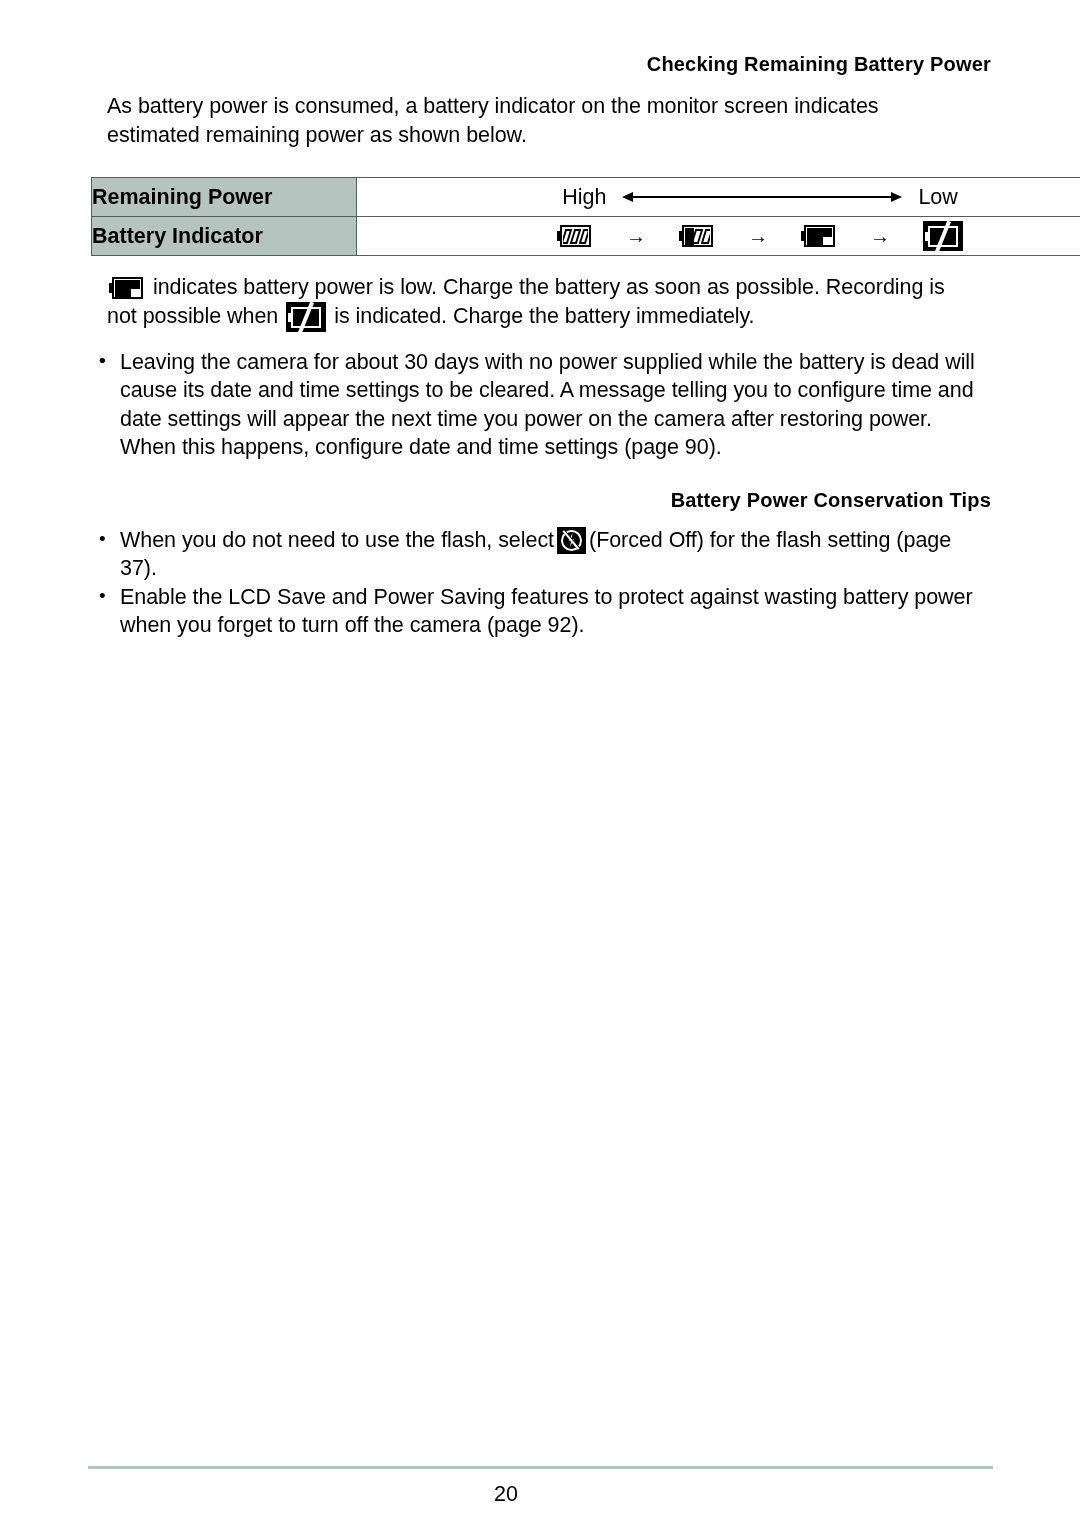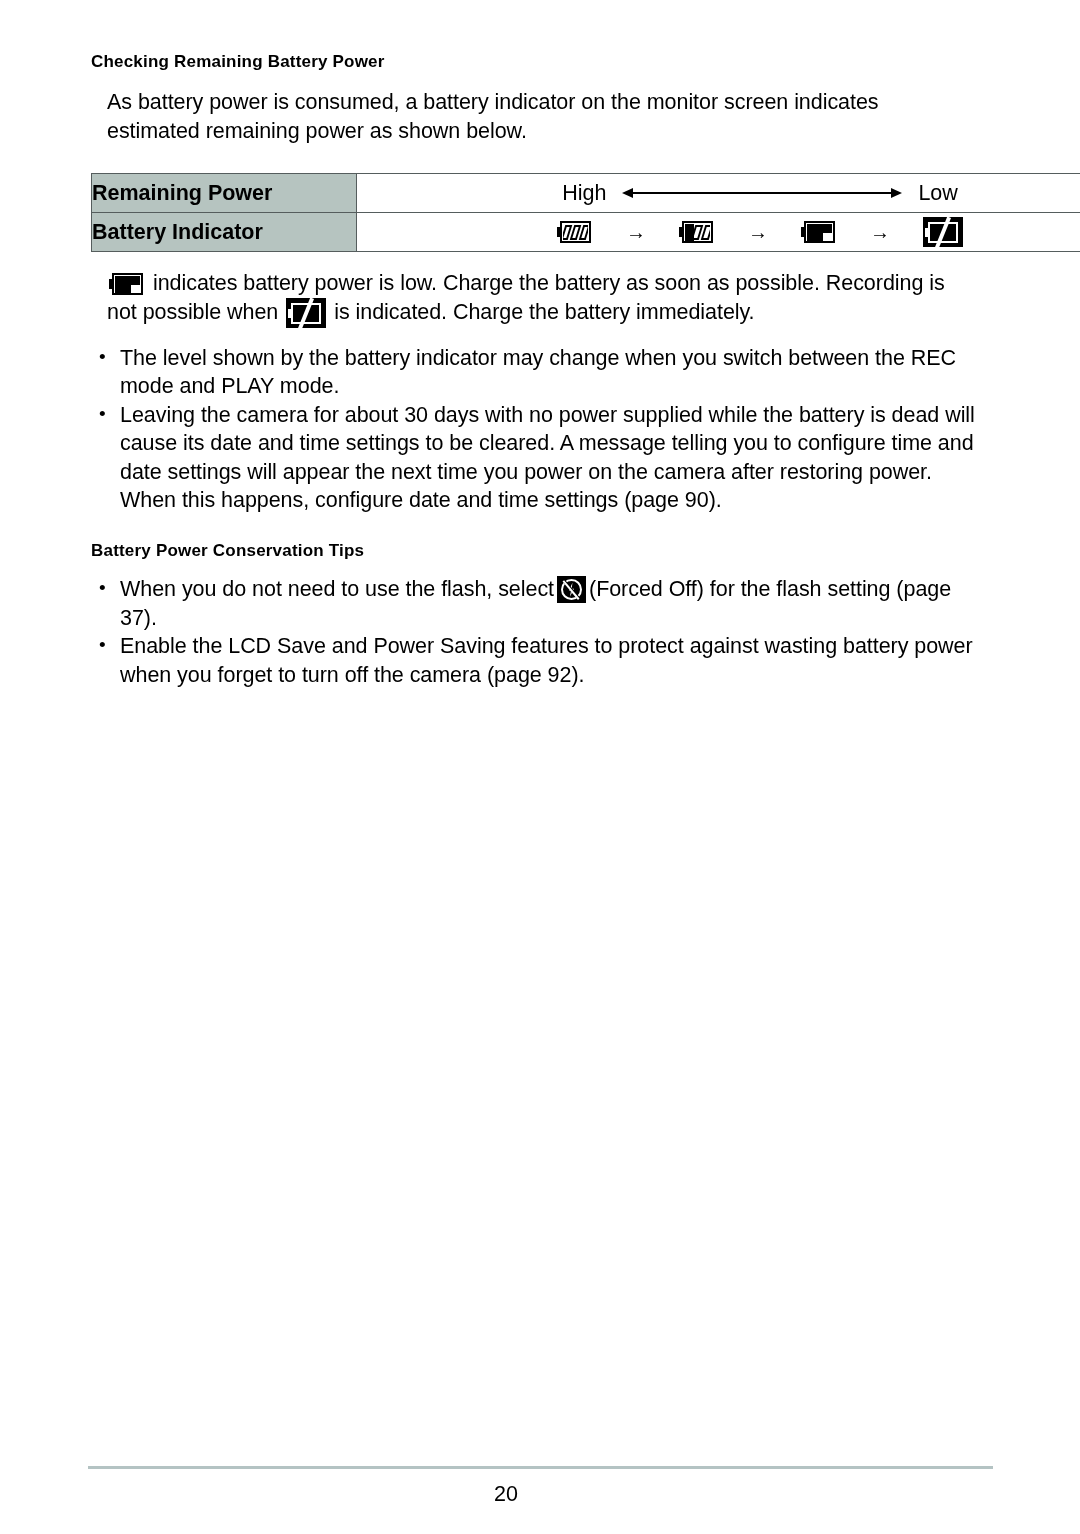--- a/index.html
+++ b/index.html
@@ -22,25 +22,26 @@
     height: 1534px;
   }
   .content {
     position: absolute;
     left: 91px;
     top: 52px;
     width: 900px;
   }
 
   h2.section-title {
-    font-size: 17px;
+    font-size: 20px;
     font-weight: bold;
     letter-spacing: 0.2px;
     margin: 0 0 14px 0;
     line-height: 1.2;
+    text-align: right;
   }
   h2.section-title.second {
     margin-top: 26px;
   }
 
   p.body-text {
     font-size: 21.5px;
     line-height: 28.5px;
     margin: 16px;
     letter-spacing: -0.05px;
@@ -375,21 +376,20 @@
       </table>
 
     <p class="body-text">
       <span class="line"><span class="batt batt-low inline-icon"><span class="nub"></span><span class="shell"></span><span class="blk"></span><span class="wedge"></span></span> <span>indicates battery power is low. Charge the battery as soon as possible.</span></span>
       <span class="line"><span>Recording is not possible when</span> <span class="batt batt-dead inline-icon"><span class="nub"></span><span class="shell"></span><span class="slash"></span></span> <span>is indicated. Charge the battery immediately.</span></span>
     </p>
 
     <ul class="notes">
       <li>
         <span class="bullet">•</span>
-        <span>The level shown by the battery indicator may change when you switch between the REC mode and PLAY mode.</span>
       </li>
       <li>
         <span class="bullet">•</span>
         <span>Leaving the camera for about 30 days with no power supplied while the battery is dead will cause its date and time settings to be cleared. A message telling you to configure time and date settings will appear the next time you power on the camera after restoring power. When this happens, configure date and time settings (page 90).</span>
       </li>
     </ul>
 
     <h2 class="section-title second">Battery Power Conservation Tips</h2>
 
     <ul class="notes">

